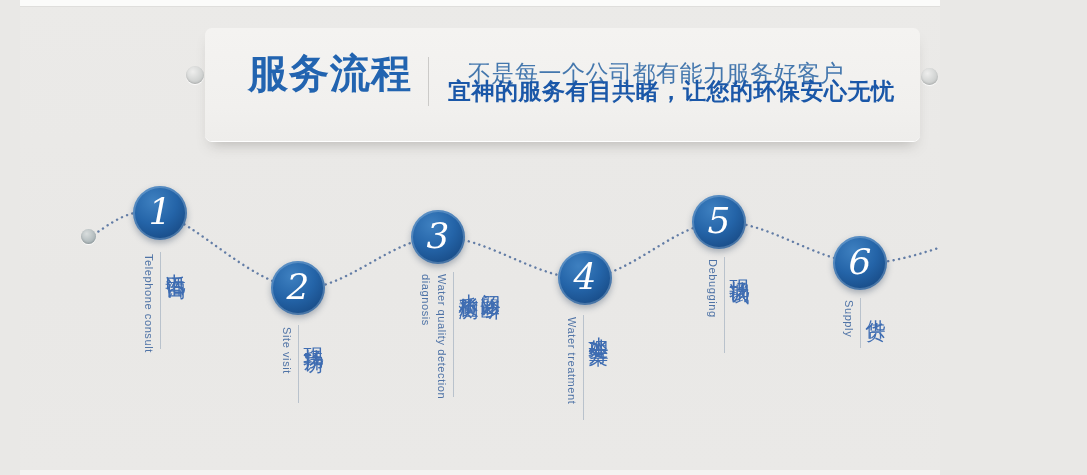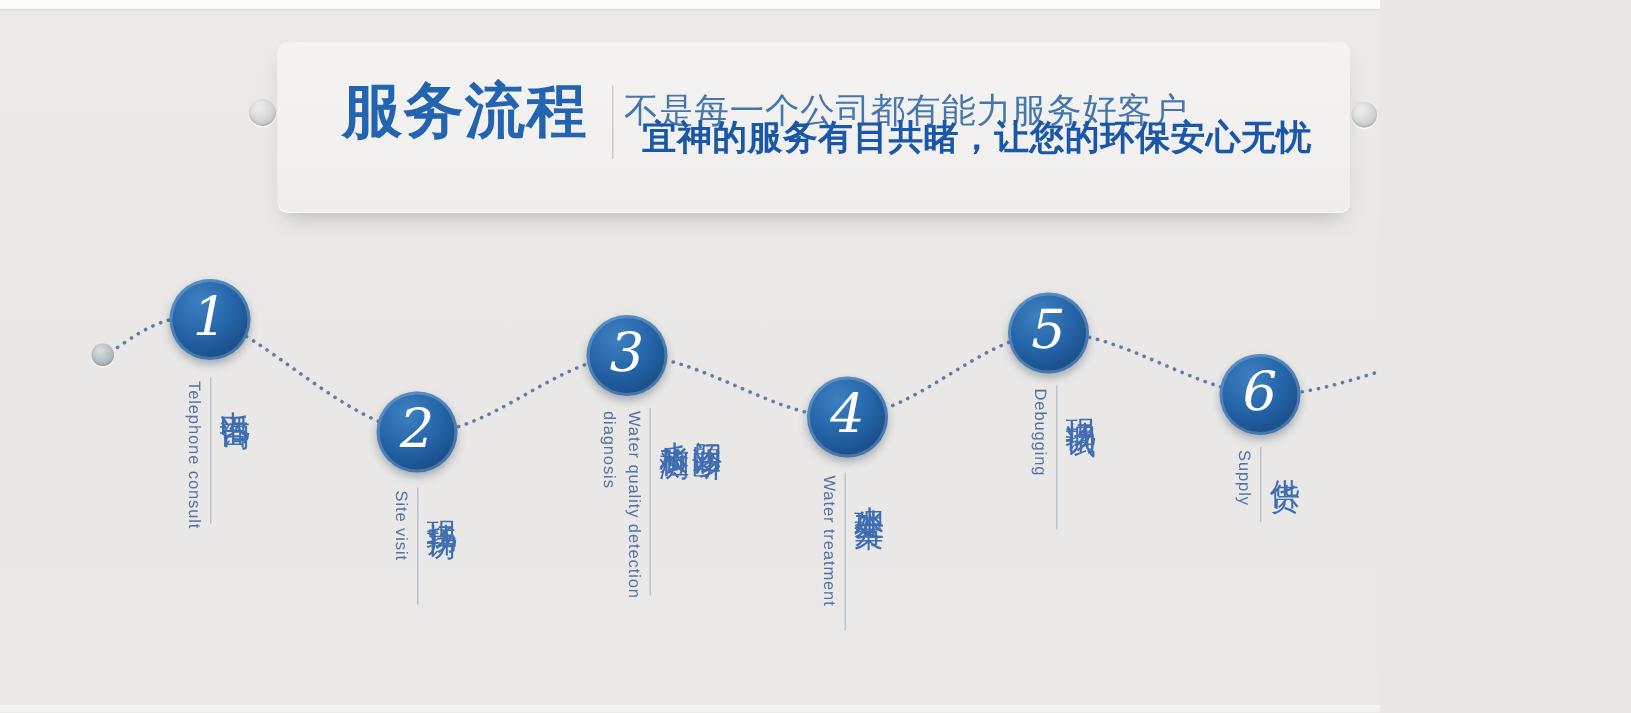--- a/index.html
+++ b/index.html
@@ -1,41 +1,42 @@
 <!DOCTYPE html>
 <html><head>
 <meta charset="utf-8">
 <style>
   html,body{margin:0;padding:0;}
   body{background:#e9e8e6;}
   #canvas{
     position:relative; width:920px; height:475px; overflow:hidden;
     background:linear-gradient(180deg,#ebeae8 0%,#e9e8e6 60%,#eae9e7 100%);
     font-family:"Liberation Sans","DejaVu Sans",sans-serif;
+    margin-left:20px;
   }
   .top-strip{position:absolute;left:0;top:0;width:100%;height:6px;background:#fbfbfa;border-bottom:1px solid #dfdedc;}
   .bottom-strip{position:absolute;left:0;bottom:0;width:100%;height:5px;background:#f4f3f1;}
   .header-panel{
     position:absolute;left:185px;top:28px;width:715px;height:113px;border-radius:7px;
     background:linear-gradient(180deg,#f4f3f1 0%,#f1f0ee 70%,#eeedeb 100%);
     box-shadow:0 1px 0 #ffffff, 0 9px 14px -6px rgba(90,85,80,0.35);
   }
   .decor-dot{
     position:absolute;width:18px;height:18px;border-radius:50%;
     background:radial-gradient(circle at 38% 32%, #eeeeed 0%, #d2d4d3 55%, #bdc1c1 100%);
     box-shadow:inset 0 -1px 2px rgba(0,0,0,0.15), 0 1px 1px rgba(255,255,255,0.9);
   }
   .decor-left{left:166px;top:66px;}
   .decor-right{left:901px;top:68px;width:17px;height:17px;}
   .title{
     position:absolute;left:228px;top:46px;margin:0;
     font-size:40px;font-weight:bold;letter-spacing:1px;color:#2264b0;
   }
   .title-divider{position:absolute;left:408px;top:57px;width:1px;height:49px;background:#cbcac8;}
-  .subtitle1{position:absolute;left:416px;top:58px;font-size:23px;color:#4477ad;letter-spacing:0.5px;}
+  .subtitle1{position:absolute;left:448px;top:58px;font-size:23px;color:#4477ad;letter-spacing:0.5px;}
   .subtitle2{position:absolute;left:428px;top:76px;font-size:23px;font-weight:bold;color:#1a57a8;letter-spacing:0.5px;}
   #path-svg{position:absolute;left:0;top:0;z-index:1;}
   .end-dot{
     position:absolute;border-radius:50%;z-index:2;
     background:radial-gradient(circle at 38% 32%, #d9dddd 0%, #b5bec0 55%, #9dacb1 100%);
     box-shadow:inset 0 -1px 2px rgba(0,0,0,0.18), 0 1px 1px rgba(255,255,255,0.8);
   }
   .end-dot.left{left:61px;top:229px;width:15px;height:15px;}
   .end-dot.right{left:1006px;top:248px;width:20px;height:20px;}
   .step-circle{

